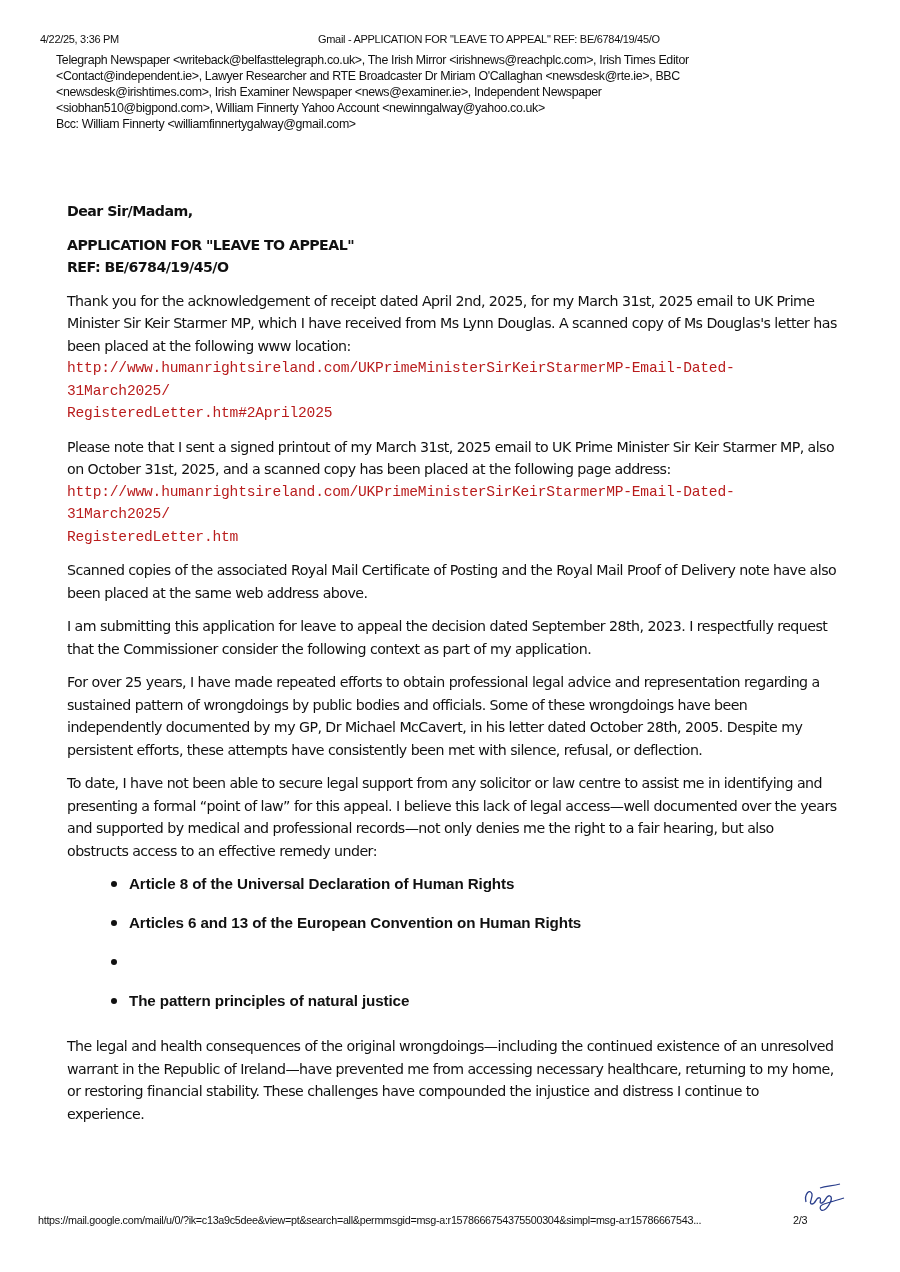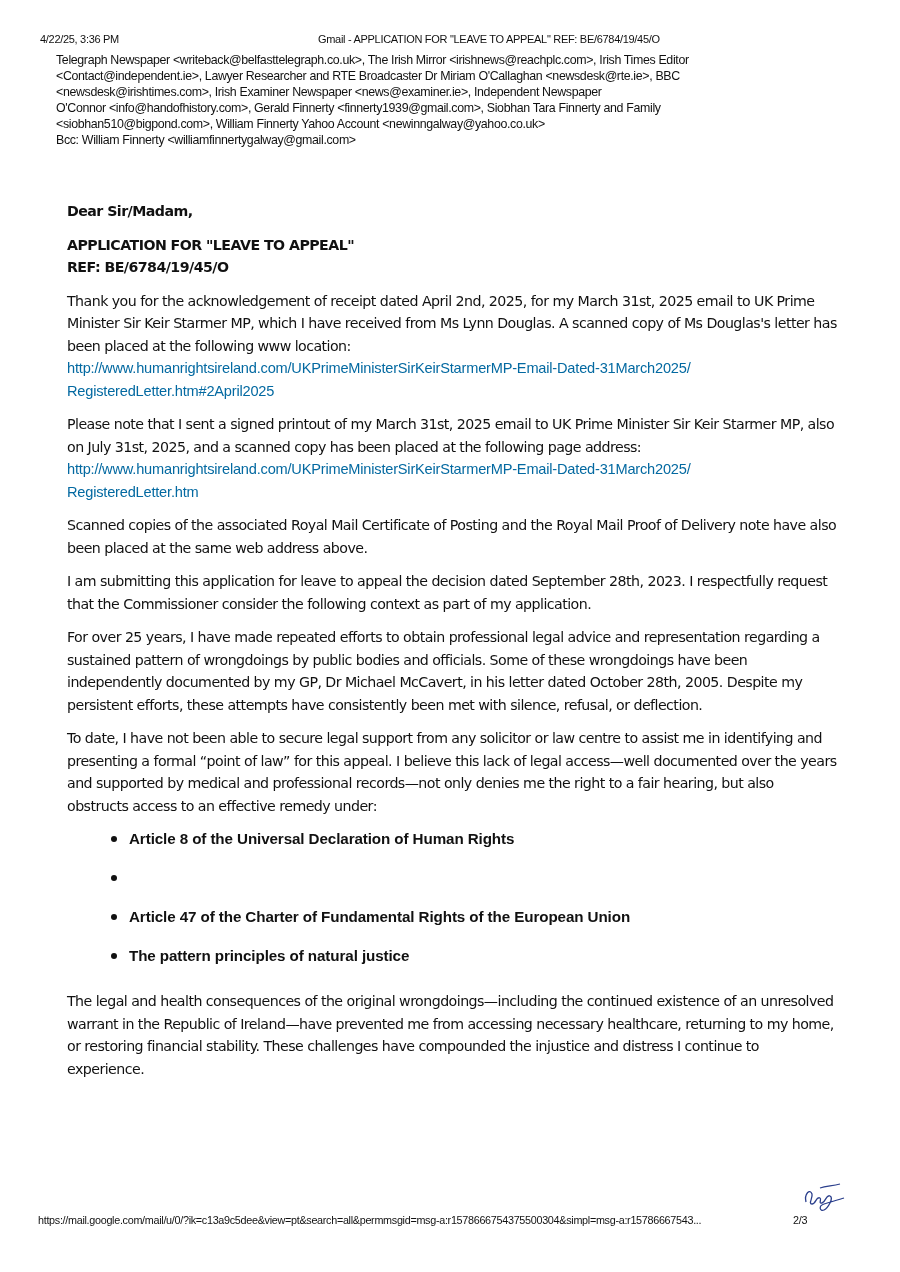--- a/index.html
+++ b/index.html
@@ -4,74 +4,73 @@
   <style>
     html, body { margin: 0; padding: 0; background: #ffffff; }
     body { width: 900px; height: 1272px; position: relative; overflow: hidden; color: #111; }
     .hdr { position: absolute; top: 33px; left: 0; width: 900px; height: 16px; font-family: "Liberation Sans", sans-serif; font-size: 11px; letter-spacing: -0.3px; padding-left: 32px; }
     .hdr .date { position: absolute; left: 40px; }
     .hdr .title { position: absolute; left: 318px; }
     .recips { position: absolute; top: 52px; left: 56px; width: 820px; font-family: "Liberation Sans", sans-serif; font-size: 12.4px; line-height: 16px; letter-spacing: -0.35px; }
     .body { position: absolute; top: 200px; left: 67px; width: 770px; font-family: "DejaVu Sans", sans-serif; font-size: 14.2px; line-height: 22.5px; letter-spacing: -0.55px; }
     .body p { margin: 0 0 11px 0; }
     .bold { font-weight: bold; }
-    .link { color: #0369a1; font-family: Liberation Sans, sans-serif; font-size: 14.6px; letter-spacing: -0.2px; text-decoration: none; display: block; }
+    .link { color: #b91c1c; font-family: Liberation Mono, monospace; font-size: 14.6px; letter-spacing: -0.2px; text-decoration: none; display: block; }
     .bullets { list-style: none; margin: 4px 0 6px 0; padding: 0 0 0 62px; font-family: "Liberation Sans", sans-serif; font-weight: bold; font-size: 15.2px; letter-spacing: -0.1px; }
     .bullets li { position: relative; height: 39px; line-height: 22px; }
     .bullets li .dot { position: absolute; left: -18px; top: 8px; width: 6px; height: 6px; border-radius: 50%; background: #111; }
     .footer { position: absolute; top: 1214px; left: 0; width: 900px; font-family: "Liberation Sans", sans-serif; font-size: 10.8px; letter-spacing: -0.3px; }
     .footer .url { position: absolute; left: 38px; }
     .footer .page { position: absolute; left: 793px; }
     .sig { position: absolute; left: 800px; top: 1180px; width: 48px; height: 34px; }
   </style>
 </head>
 <body>
 
 <div class="hdr">
   <span class="date">4/22/25, 3:36 PM</span>
   <span class="title">Gmail - APPLICATION FOR "LEAVE TO APPEAL" REF: BE/6784/19/45/O</span>
 </div>
 
 <div class="recips">
   <div>Telegraph Newspaper &lt;writeback@belfasttelegraph.co.uk&gt;, The Irish Mirror &lt;irishnews@reachplc.com&gt;, Irish Times Editor</div>
   <div>&lt;Contact@independent.ie&gt;, Lawyer Researcher and RTE Broadcaster Dr Miriam O'Callaghan &lt;newsdesk@rte.ie&gt;, BBC</div>
   <div>&lt;newsdesk@irishtimes.com&gt;, Irish Examiner Newspaper &lt;news@examiner.ie&gt;, Independent Newspaper</div>
-  <div>O'Connor &lt;info@handofhistory.com&gt;, Gerald Finnerty &lt;finnerty1939@gmail.com&gt;, Siobhan Tara Finnerty and Family</div>
   <div>&lt;siobhan510@bigpond.com&gt;, William Finnerty Yahoo Account &lt;newinngalway@yahoo.co.uk&gt;</div>
   <div>Bcc: William Finnerty &lt;williamfinnertygalway@gmail.com&gt;</div>
 </div>
 
 <div class="body">
   <p class="bold">Dear Sir/Madam,</p>
   <p class="bold">
     <span>APPLICATION FOR "LEAVE TO APPEAL"</span><br>
     <span>REF: BE/6784/19/45/O</span>
   </p>
   <p>
     <span>Thank you for the acknowledgement of receipt dated April 2nd, 2025, for my March 31st, 2025 email to UK Prime Minister Sir Keir Starmer MP, which I have received from Ms Lynn Douglas. A scanned copy of Ms Douglas's letter has been placed at the following www location:</span>
     <a class="link">
       <span>http://www.humanrightsireland.com/UKPrimeMinisterSirKeirStarmerMP-Email-Dated-31March2025/</span><br>
       <span>RegisteredLetter.htm#2April2025</span>
     </a>
   </p>
   <p>
-    <span>Please note that I sent a signed printout of my March 31st, 2025 email to UK Prime Minister Sir Keir Starmer MP, also on July 31st, 2025, and a scanned copy has been placed at the following page address:</span>
+    <span>Please note that I sent a signed printout of my March 31st, 2025 email to UK Prime Minister Sir Keir Starmer MP, also on October 31st, 2025, and a scanned copy has been placed at the following page address:</span>
     <a class="link">
       <span>http://www.humanrightsireland.com/UKPrimeMinisterSirKeirStarmerMP-Email-Dated-31March2025/</span><br>
       <span>RegisteredLetter.htm</span>
     </a>
   </p>
   <p>Scanned copies of the associated Royal Mail Certificate of Posting and the Royal Mail Proof of Delivery note have also been placed at the same web address above.</p>
   <p>I am submitting this application for leave to appeal the decision dated September 28th, 2023. I respectfully request that the Commissioner consider the following context as part of my application.</p>
   <p>For over 25 years, I have made repeated efforts to obtain professional legal advice and representation regarding a sustained pattern of wrongdoings by public bodies and officials. Some of these wrongdoings have been independently documented by my GP, Dr Michael McCavert, in his letter dated October 28th, 2005. Despite my persistent efforts, these attempts have consistently been met with silence, refusal, or deflection.</p>
   <p>To date, I have not been able to secure legal support from any solicitor or law centre to assist me in identifying and presenting a formal “point of law” for this appeal. I believe this lack of legal access—well documented over the years and supported by medical and professional records—not only denies me the right to a fair hearing, but also obstructs access to an effective remedy under:</p>
   <ul class="bullets">
     <li><span class="dot"></span><span>Article 8 of the Universal Declaration of Human Rights</span></li>
+    <li><span class="dot"></span><span>Articles 6 and 13 of the European Convention on Human Rights</span></li>
     <li><span class="dot"></span></li>
-    <li><span class="dot"></span><span>Article 47 of the Charter of Fundamental Rights of the European Union</span></li>
     <li><span class="dot"></span><span>The pattern principles of natural justice</span></li>
   </ul>
   <p>The legal and health consequences of the original wrongdoings—including the continued existence of an unresolved warrant in the Republic of Ireland—have prevented me from accessing necessary healthcare, returning to my home, or restoring financial stability. These challenges have compounded the injustice and distress I continue to experience.</p>
 </div>
 
 <svg class="sig" viewBox="0 0 48 34">
   <path d="M6 22 C4 14 10 8 12 14 C13 18 8 24 12 24 C16 24 16 16 20 18 C22 19 18 24 22 23 C26 22 26 14 30 16 C34 18 28 28 24 30 C20 32 18 26 24 24 C30 22 38 20 44 18" fill="none" stroke="#2b3f8c" stroke-width="1.3"></path>
   <path d="M20 8 C26 6 32 6 40 4" fill="none" stroke="#2b3f8c" stroke-width="1.2"></path>
 </svg>
 

